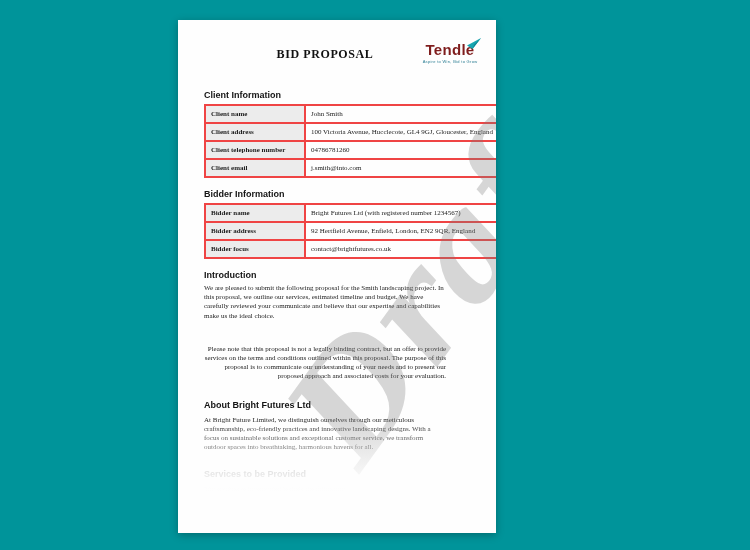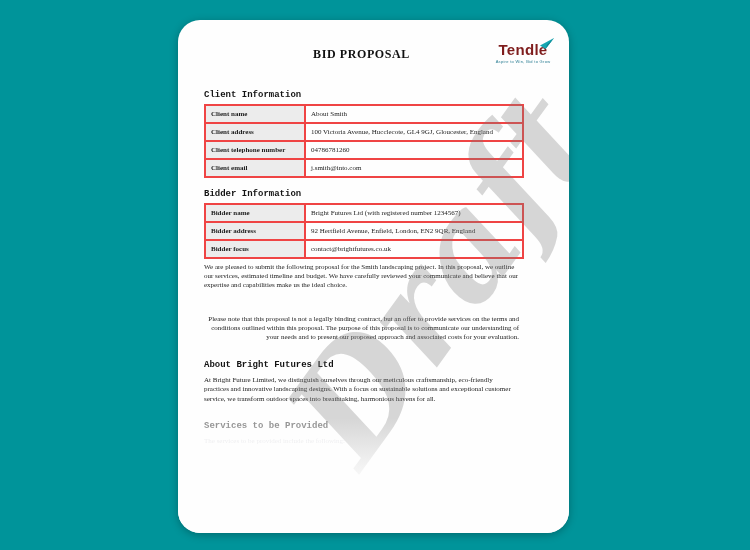--- a/index.html
+++ b/index.html
@@ -9,25 +9,24 @@
     font-family: "Liberation Serif", serif;
   }
   .canvas {
     position: relative;
     width: 750px; height: 550px;
     background: #00949a;
   }
   .page {
     position: absolute;
     left: 178px; top: 20px;
-    width: 391px; height: 513px;
+    width: 318px; height: 513px;
     background: #fefefe;
     box-shadow: 0 2px 8px rgba(0,0,0,0.28);
     overflow: hidden;
-    border-radius: 22px;
   }
   .content {
     position: relative;
     z-index: 1;
     padding: 0 50px 0 26px;
   }
   
   .doc-header {
     position: relative;
     margin-top: 27px;
@@ -68,21 +67,21 @@
     color: #2a7d93;
     white-space: nowrap;
     margin-top: 0px;
   }
   
   h2 {
     margin: 0;
     font-size: 9px;
     font-weight: bold;
     color: #141414;
-    font-family: Liberation Mono, monospace;
+    font-family: Liberation Sans, sans-serif;
   }
   p {
     margin: 0;
     font-size: 7px;
     line-height: 9.2px;
     color: #1c1c1c;
     text-align: left;
   }
   .h-client  { margin-top: 3px; }
   .t-client  { margin-top: 4px; }
@@ -164,21 +163,21 @@
           </span>
           <div class="logo-tagline">Aspire to Win, Bid to Grow</div>
         </div>
       </div>
 
       <h2 class="h-client">Client Information</h2>
       <table class="info-table t-client">
         <tbody>
           <tr>
             <td class="lbl">Client name</td>
-            <td class="val">About Smith</td>
+            <td class="val">John Smith</td>
           </tr>
           <tr>
             <td class="lbl">Client address</td>
             <td class="val">100 Victoria Avenue, Hucclecote, GL4 9GJ, Gloucester, England</td>
           </tr>
           <tr>
             <td class="lbl">Client telephone number</td>
             <td class="val">04786781260</td>
           </tr>
           <tr>
@@ -199,20 +198,21 @@
             <td class="lbl">Bidder address</td>
             <td class="val">92 Hertfield Avenue, Enfield, London, EN2 9QR, England</td>
           </tr>
           <tr>
             <td class="lbl">Bidder focus</td>
             <td class="val">contact@brightfutures.co.uk</td>
           </tr>
         </tbody>
       </table>
 
+      <h2 class="h-intro">Introduction</h2>
       <p class="p-intro1">We are pleased to submit the following proposal for the Smith landscaping project. In this proposal, we outline our services, estimated timeline and budget. We have carefully reviewed your communicate and believe that our expertise and capabilities make us the ideal choice.</p>
       <p class="p-intro2">Please note that this proposal is not a legally binding contract, but an offer to provide services on the terms and conditions outlined within this proposal. The purpose of this proposal is to communicate our understanding of your needs and to present our proposed approach and associated costs for your evaluation.</p>
 
       <h2 class="h-about">About Bright Futures Ltd</h2>
       <p class="p-about2">At Bright Future Limited, we distinguish ourselves through our meticulous craftsmanship, eco-friendly practices and innovative landscaping designs. With a focus on sustainable solutions and exceptional customer service, we transform outdoor spaces into breathtaking, harmonious havens for all.</p>
 
       <h2 class="h-services">Services to be Provided</h2>
       <p class="p-faint">The services to be provided include the following:</p>
     </div>
 

